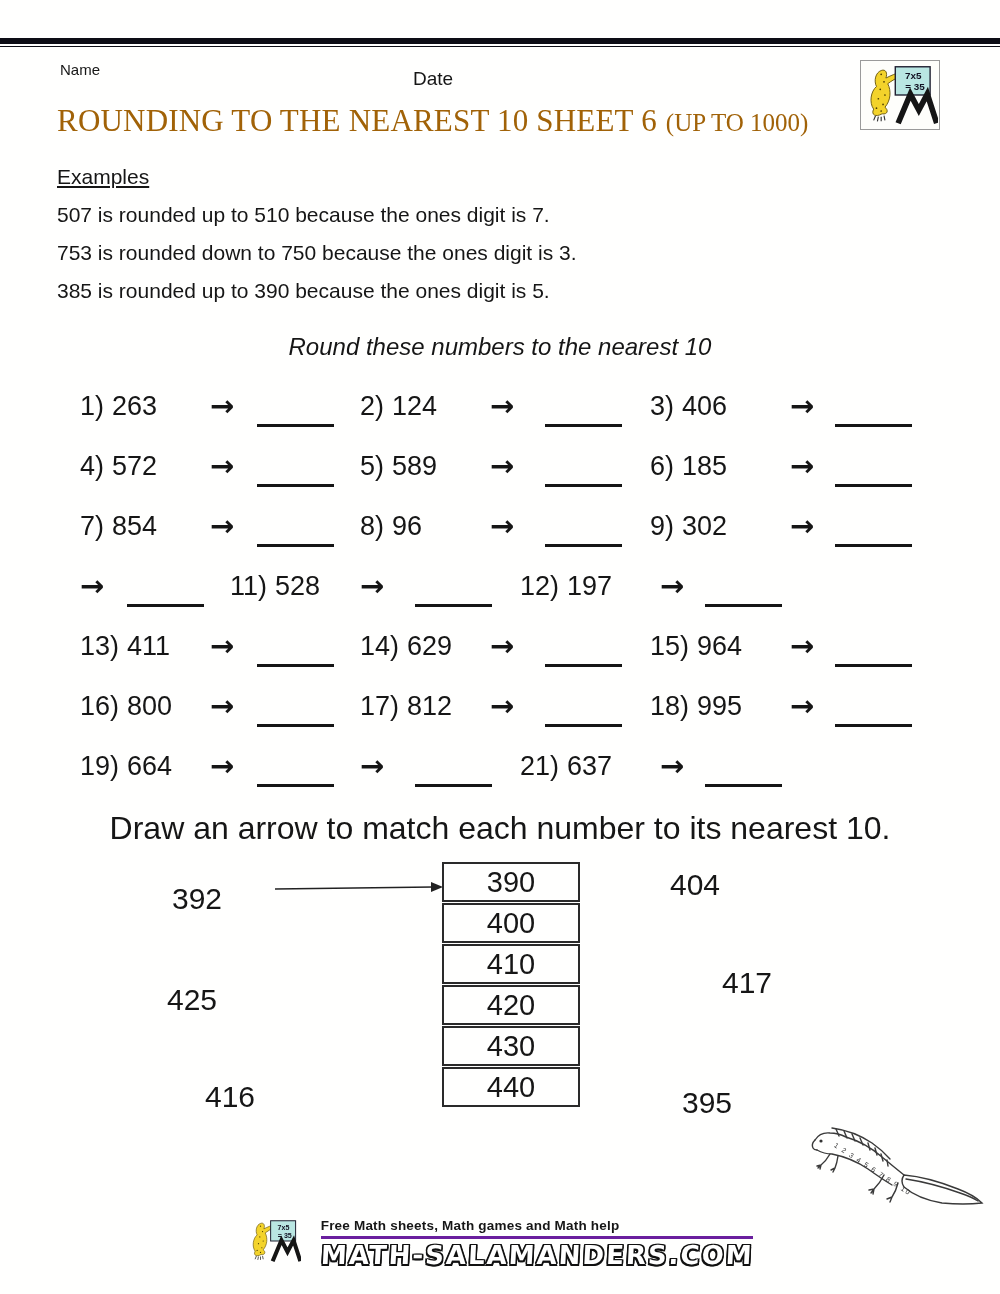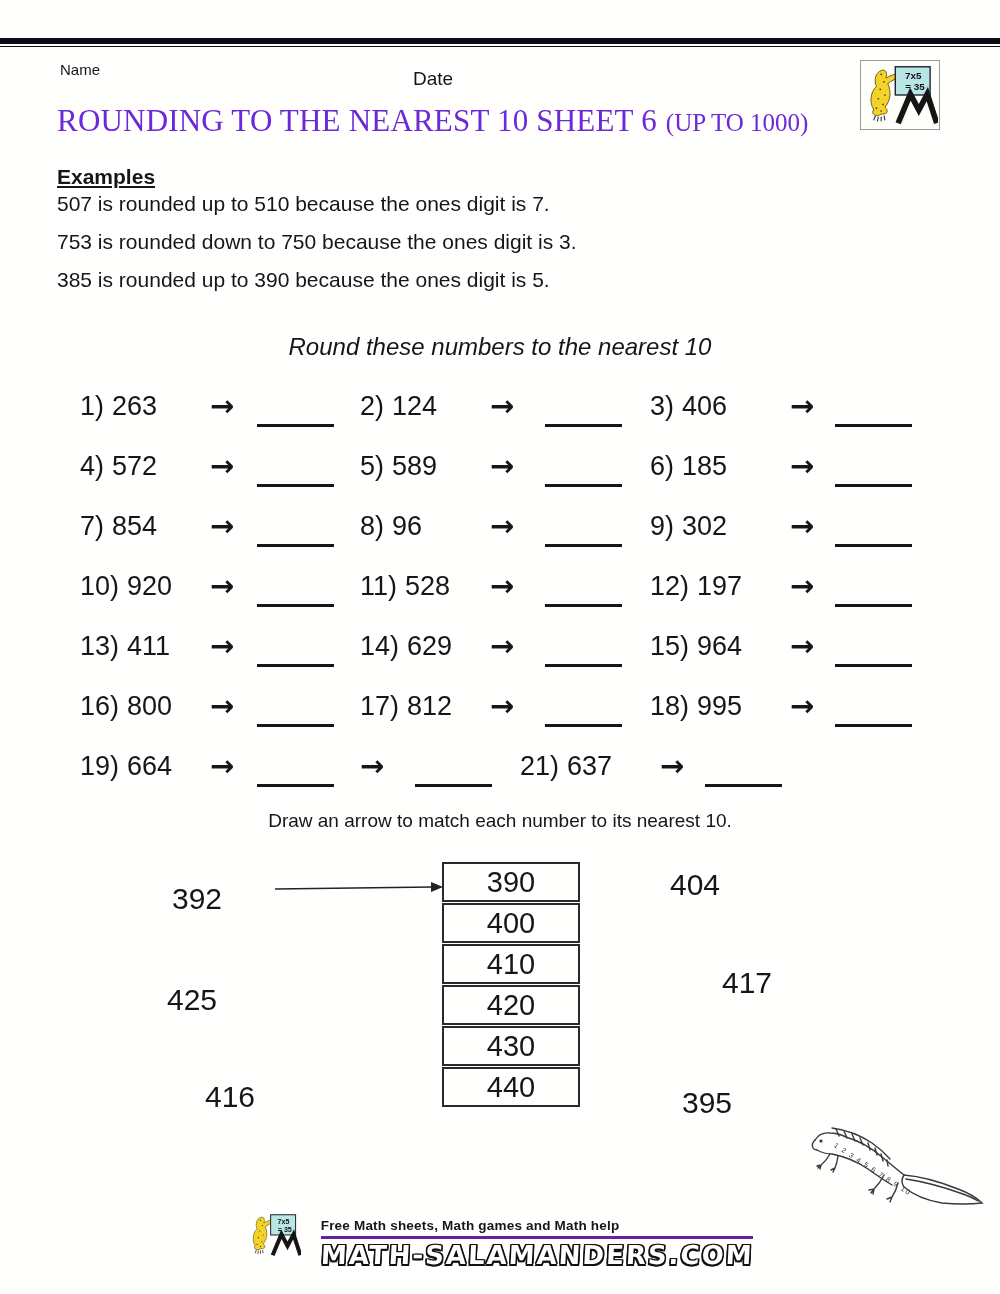--- a/index.html
+++ b/index.html
@@ -10,58 +10,58 @@
   .top-rule-thin{position:absolute;top:46px;left:0;width:100%;height:1px;background:#0d0d15;}
 
   .name-label{position:absolute;top:61px;left:60px;font-size:15px;}
   .date-label{position:absolute;top:61px;left:413px;font-size:19px;margin-top:7px;}
 
   .logo-box{position:absolute;top:60px;left:860px;width:80px;height:70px;
             border:1px solid #9a9a9a;background:#fefefb;display:flex;
             align-items:center;justify-content:center;box-sizing:border-box;}
 
   .title{position:absolute;top:103px;left:57px;font-family:"Liberation Serif",serif;
-         color:#6d28d9;white-space:nowrap;text-align:center;}
+         color:#a16207;white-space:nowrap;text-align:center;}
   .title-main{font-size:31px;letter-spacing:.2px;}
   .title-suffix{font-size:25px;margin-left:9px;}
 
   .examples{position:absolute;top:165px;left:57px;font-size:21px;}
-  .examples-heading{text-decoration:underline;margin-bottom:3px;font-weight:bold;}
+  .examples-heading{text-decoration:underline;margin-bottom:14px;}
   .example-line{margin-bottom:14px;line-height:24px;}
   .example-line b{font-weight:normal;}
 
   .instr1{position:absolute;top:333px;left:0;width:100%;text-align:center;
           font-style:italic;font-size:24px;}
 
   .problems{position:absolute;top:386px;left:0;width:1000px;}
   .prow{display:flex;height:60px;padding-left:80px;align-items:flex-start;}
   .plab{display:flex;gap:8px;font-size:27px;line-height:40px;width:130px;}
   .plab.w3{width:140px;}
   .parr{font-size:29px;line-height:40px;font-weight:bold;
         font-family:"DejaVu Sans",sans-serif;}
   .parr.s1{width:47px}.parr.s2{width:55px}.parr.s3{width:45px}
   .pblank{width:77px;height:38px;border-bottom:3px solid #161616;}
   .pgap.g1{width:26px}.pgap.g2{width:28px}
 
-  .match-instr{position:absolute;top:810px;left:0;width:100%;text-align:center;font-size:19px;}
+  .match-instr{position:absolute;top:810px;left:0;width:100%;text-align:center;font-size:32px;}
   .mnum{position:absolute;font-size:30px;}
   .m392{top:882px;left:172px}.m425{top:983px;left:167px}.m416{top:1080px;left:205px}
   .m404{top:868px;left:670px}.m417{top:966px;left:722px}.m395{top:1086px;left:682px}
 
   .match-arrow{position:absolute;top:879px;left:273px;}
 
   .mtable{position:absolute;top:862px;left:430px;width:138px;padding-left:12px;}
   .mcell{box-sizing:border-box;height:40px;border:2px solid #2a2a2a;margin-bottom:1px;
          display:flex;align-items:center;justify-content:center;font-size:29px;background:#fffffe;}
   .mcell:last-child{margin-bottom:16px;}
 
   .newt{position:absolute;top:1113px;left:808px;}
 
   .footer{position:absolute;top:1212px;left:0;width:100%;display:flex;
-          justify-content:center;align-items:flex-start;gap:20px;}
+          justify-content:center;align-items:center;gap:20px;}
   .footer-right{display:flex;flex-direction:column;}
   .footer-tagline{font-size:13.5px;font-weight:bold;letter-spacing:.2px;padding-top:6px;}
   .footer-rule{height:3px;background:#6a1f9e;margin:3px 0 1px;}
   .footer-site{font-size:26px;font-weight:bold;letter-spacing:2px;text-transform:uppercase;
                font-family:"DejaVu Sans",sans-serif;color:#fff;transform:skewX(-3deg);
                text-shadow:-1.5px -1.5px 0 #111,1.5px -1.5px 0 #111,-1.5px 1.5px 0 #111,
                            1.5px 1.5px 0 #111,-1.5px 0 0 #111,1.5px 0 0 #111,
                            0 -1.5px 0 #111,0 1.5px 0 #111;}
 </style>
 </head>
@@ -181,24 +181,20 @@
       <div class="pblank"></div>
         <div class="pgap g2"></div>
       <div class="plab w3">
           <span>9)</span>
           <span>302</span>
         </div>
       <div class="parr s3">→</div>
       <div class="pblank"></div>
     </div>
     <div class="prow">
-      <div class="plab">
-          <span>10)</span>
-          <span>920</span>
-        </div>
       <div class="parr s1">→</div>
       <div class="pblank"></div>
         <div class="pgap g1"></div>
       <div class="plab">
           <span>11)</span>
           <span>528</span>
         </div>
       <div class="parr s2">→</div>
       <div class="pblank"></div>
         <div class="pgap g2"></div>

